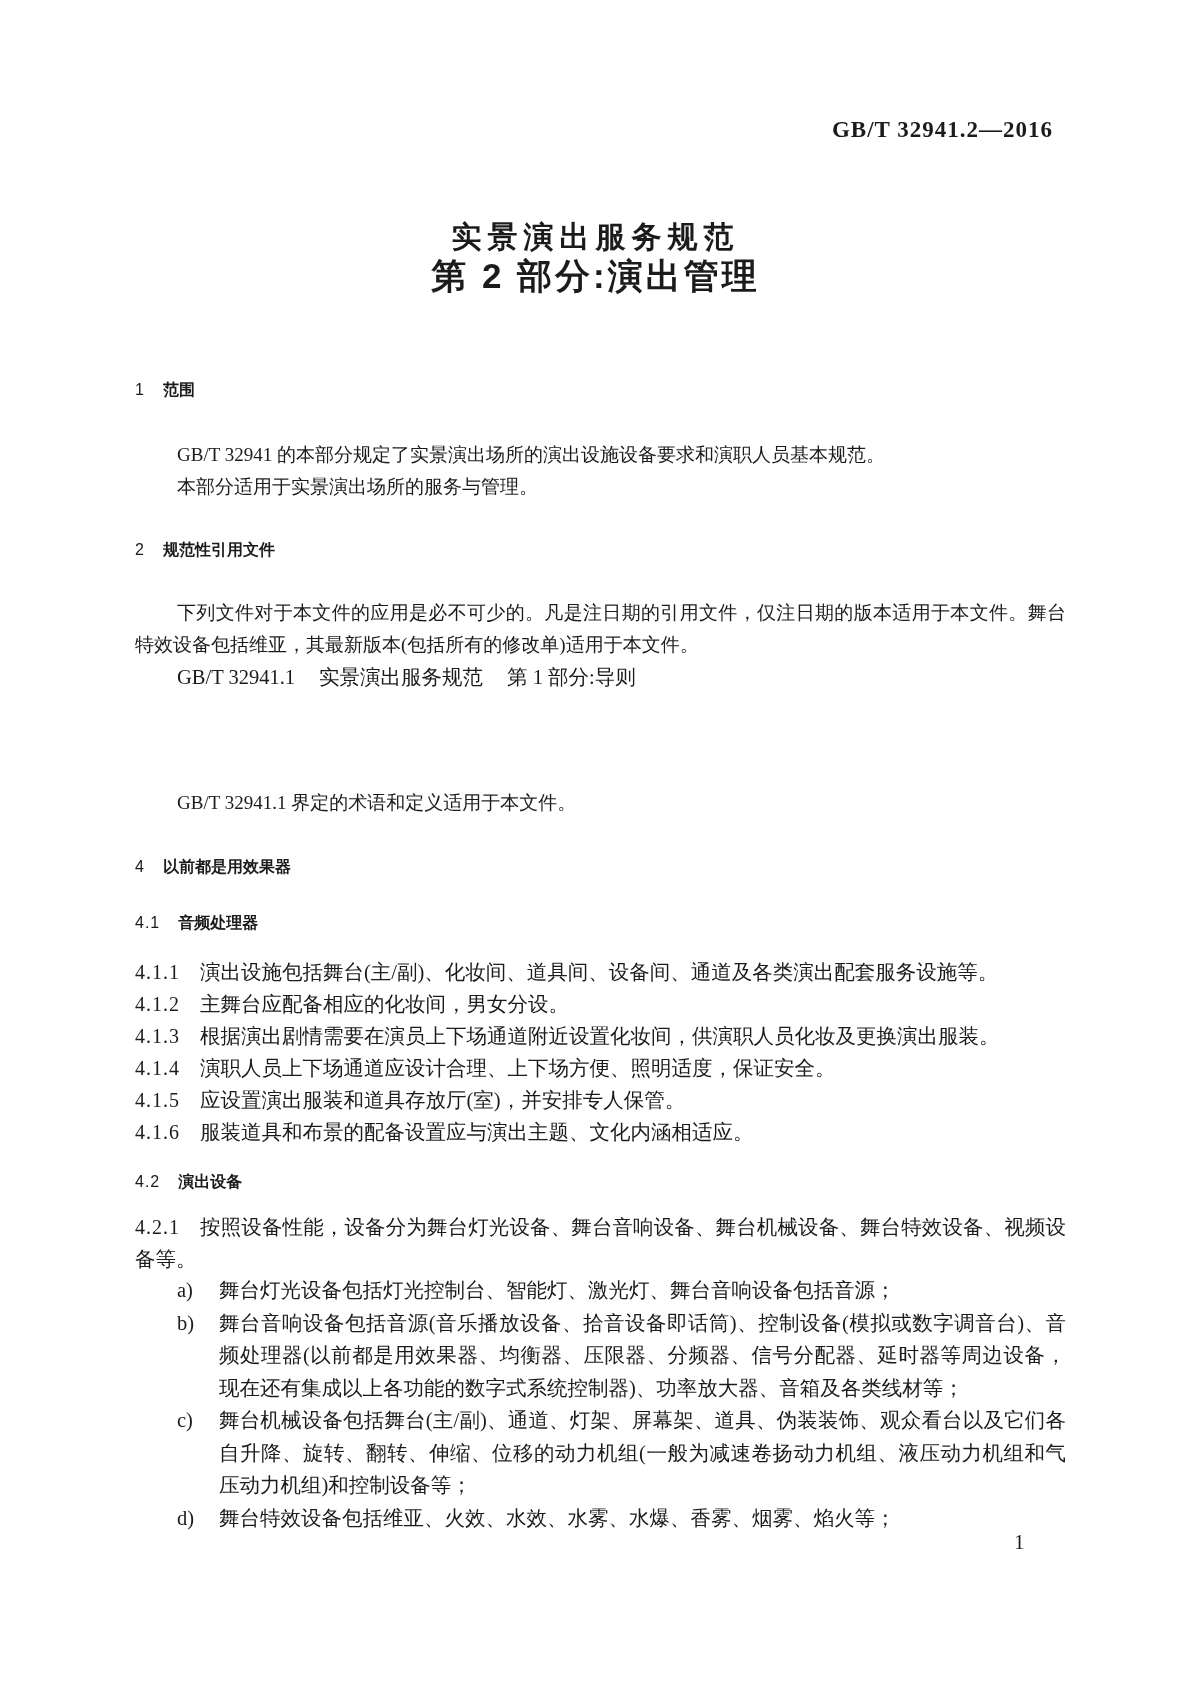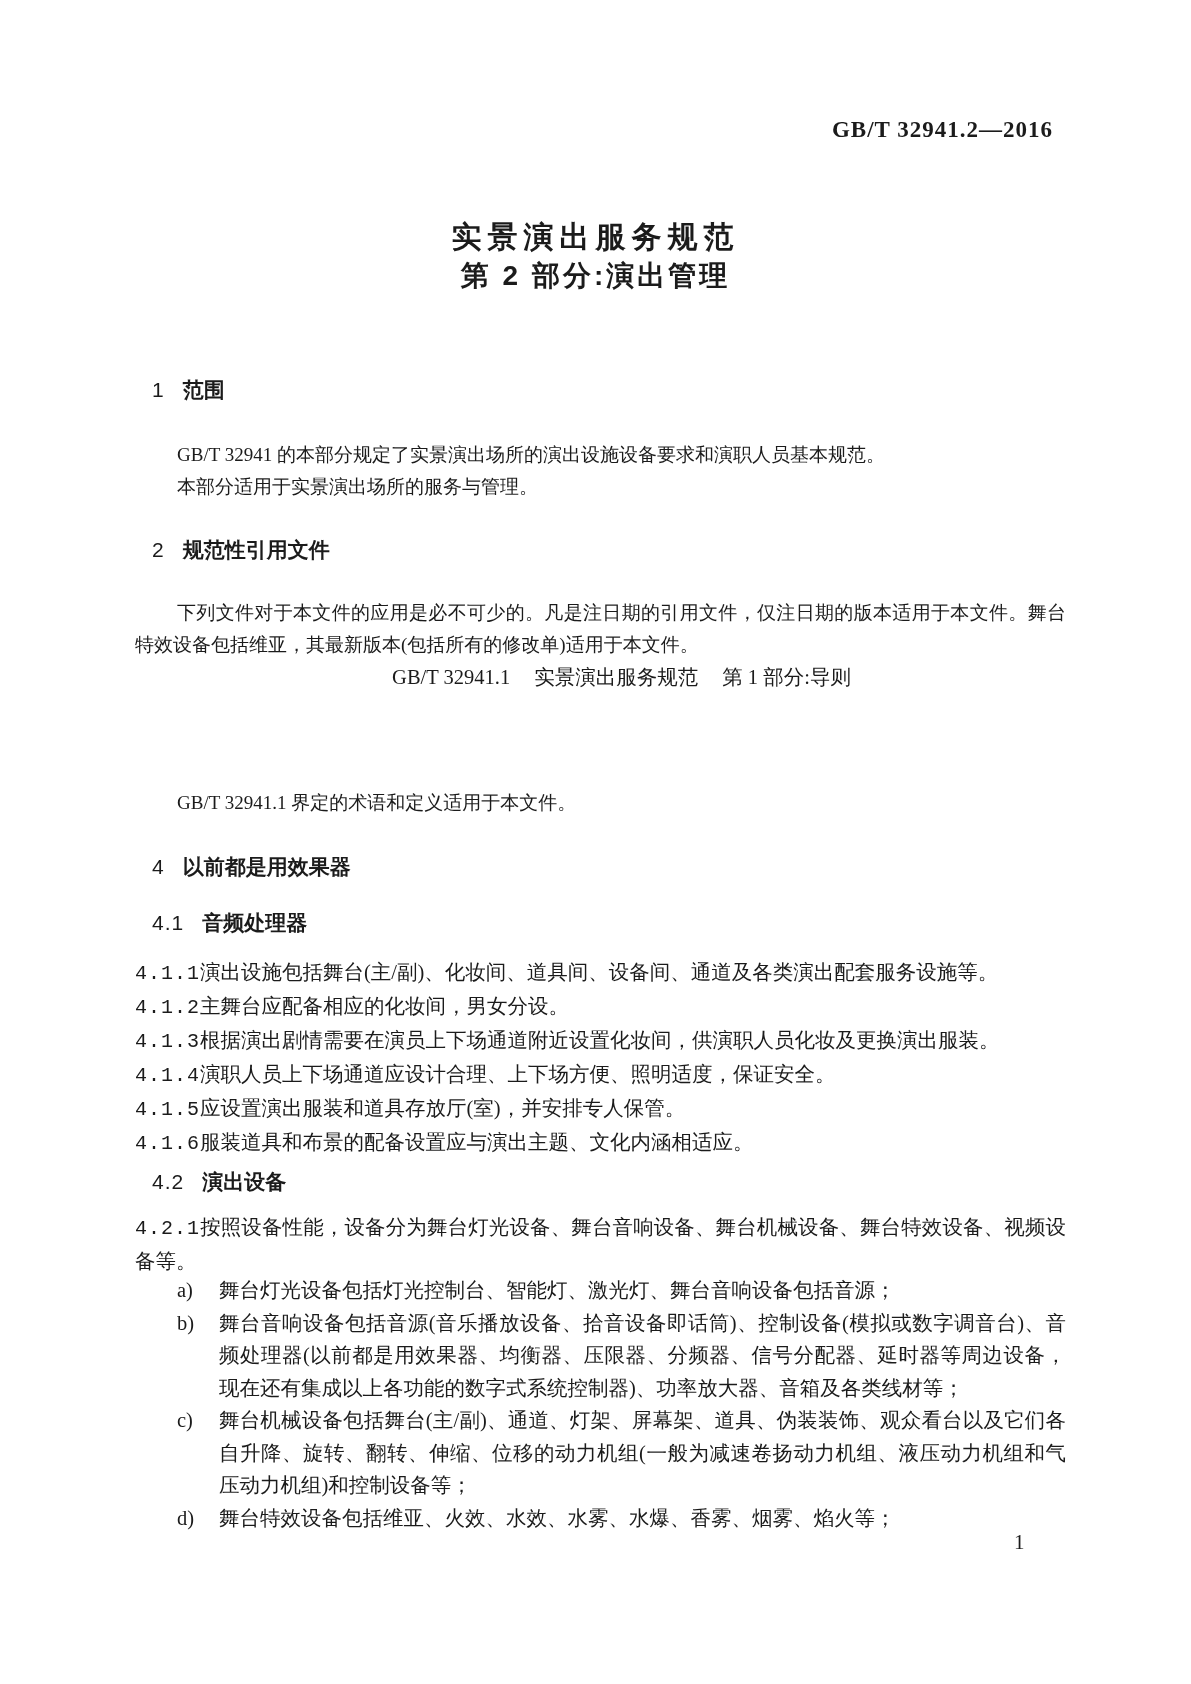--- a/index.html
+++ b/index.html
@@ -31,64 +31,64 @@
     text-align: center;
     font-family: "Liberation Sans", "DejaVu Sans", sans-serif;
     font-weight: 600;
   }
   .doc-title .t1 {
     font-size: 30px;
     letter-spacing: 6px;
     line-height: 34px;
   }
   .doc-title .t2 {
-    font-size: 28px;
+    font-size: 35px;
     letter-spacing: 3px;
     line-height: 34px;
     margin-top: 5px;
   }
 
   .blk { position: absolute; left: 135px; width: 931px; }
 
   .sec-head {
     font-family: "Liberation Sans", "DejaVu Sans", sans-serif;
-    font-size: 21px;
+    font-size: 16px;
     font-weight: 600;
     line-height: 26px;
     white-space: nowrap;
-    margin-left: 17px;
   }
   .sec-head .num {
     font-weight: 400;
     display: inline-block;
     margin-right: 18px;
     letter-spacing: 1px;
   }
 
   .para {
     font-size: 19px;
     line-height: 32px;
     text-align: justify;
     text-justify: inter-ideograph;
   }
   .para.indent { text-indent: 42px; }
 
-  .ref-line { font-size: 20.5px; line-height: 32px; padding-left: 42px; text-align: center; }
+  .ref-line { font-size: 20.5px; line-height: 32px; padding-left: 42px; }
   .ref-line .gap { display: inline-block; width: 24px; }
 
   .clause {
     font-size: 20.5px;
     line-height: 32px;
     text-align: justify;
     text-justify: inter-ideograph;
   }
   .clause .cnum {
-    font-family: Liberation Mono, monospace;
+    font-family: Liberation Serif, serif;
     font-size: 20px;
     letter-spacing: 1px;
+    margin-right: 20px;
   }
 
   .hlist { list-style: none; margin: 0; padding: 0; }
   .hlist li {
     position: relative;
     padding-left: 84px;
     font-size: 20.5px;
     line-height: 32.5px;
     text-align: justify;
     text-justify: inter-ideograph;

